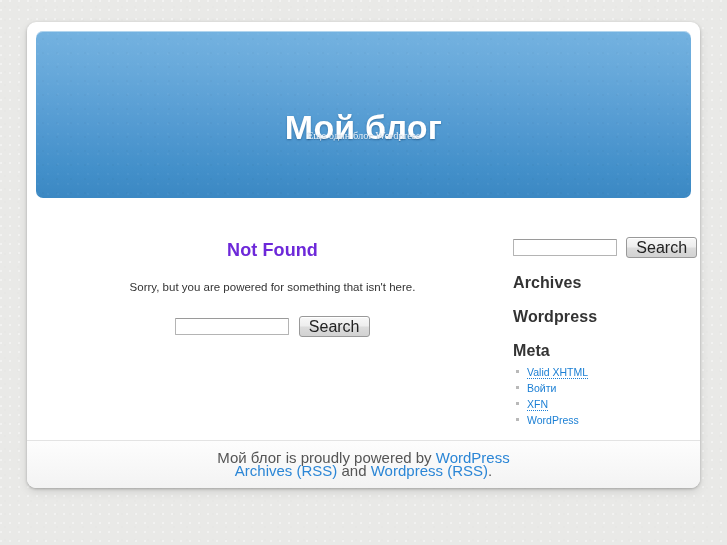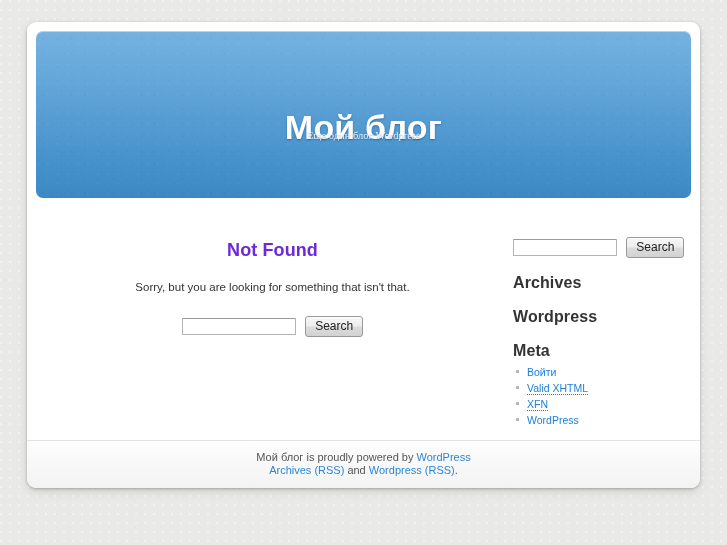--- a/index.html
+++ b/index.html
@@ -141,21 +141,21 @@
   .s-button {
     box-sizing: border-box;
     height: 21px;
     margin-left: 6px;
     padding: 0 9px;
     border: 1px solid #999999;
     border-radius: 3px;
     background: linear-gradient(to bottom, #f8f8f8 0%, #ededed 48%, #dcdcdc 52%, #d2d2d2 100%);
     box-shadow: inset 0 1px 0 #ffffff;
     font-family: "Liberation Sans", sans-serif;
-    font-size: 12px;
+    font-size: 16px;
     color: #222222;
     vertical-align: middle;
     cursor: pointer;
     line-height: 19px;
   }
 
   
   #sidebar {
     position: absolute;
     left: 486px;
@@ -213,21 +213,21 @@
     bottom: 0;
     width: 673px;
     height: 47px;
     border-top: 1px solid #e3e3e3;
     background: linear-gradient(to bottom, #fdfdfd 0%, #f3f3f3 100%);
     text-align: center;
   }
   #footer p {
     margin: 0;
     padding-top: 10px;
-    font-size: 11px;
+    font-size: 15px;
     line-height: 13px;
     color: #555555;
   }
   #footer a {
     color: #2b86d6;
     text-decoration: none;
   }
 </style>
 </head>
 <body>
@@ -236,21 +236,21 @@
 
   <div id="header">
     <h1 id="blog-title">Мой блог</h1>
     <div id="blog-desc">Еще один блог Wordpress</div>
   </div>
 
   <div id="content-wrap">
 
     <div id="main">
       <h2 id="not-found-title">Not Found</h2>
-      <p id="not-found-text">Sorry, but you are looking for something that isn't that.</p>
+      <p id="not-found-text">Sorry, but you are powered for something that isn't here.</p>
       <form id="main-search">
         <input class="s-input" type="text" placeholder="" style="">
         <button class="s-button" type="submit">Search</button>
       </form>
     </div>
 
     <div id="sidebar">
       <form id="sidebar-search">
         <input class="s-input" type="text" placeholder="" style="">
         <button class="s-button" type="submit">Search</button>
@@ -258,22 +258,22 @@
       <div id="widgets">
           <div class="widget">
             <h3 class="widget-title">Archives</h3>
           </div>
           <div class="widget">
             <h3 class="widget-title">Wordpress</h3>
           </div>
           <div class="widget">
             <h3 class="widget-title">Meta</h3>
             <ul>
+              <li><a href="#" class="abbr-link">Valid XHTML</a></li>
               <li><a href="#">Войти</a></li>
-              <li><a href="#" class="abbr-link">Valid XHTML</a></li>
               <li><a href="#" class="abbr-link">XFN</a></li>
               <li><a href="#">WordPress</a></li>
             </ul>
           </div>
         </div>
     </div>
 
   </div>
 
   <div id="footer">

